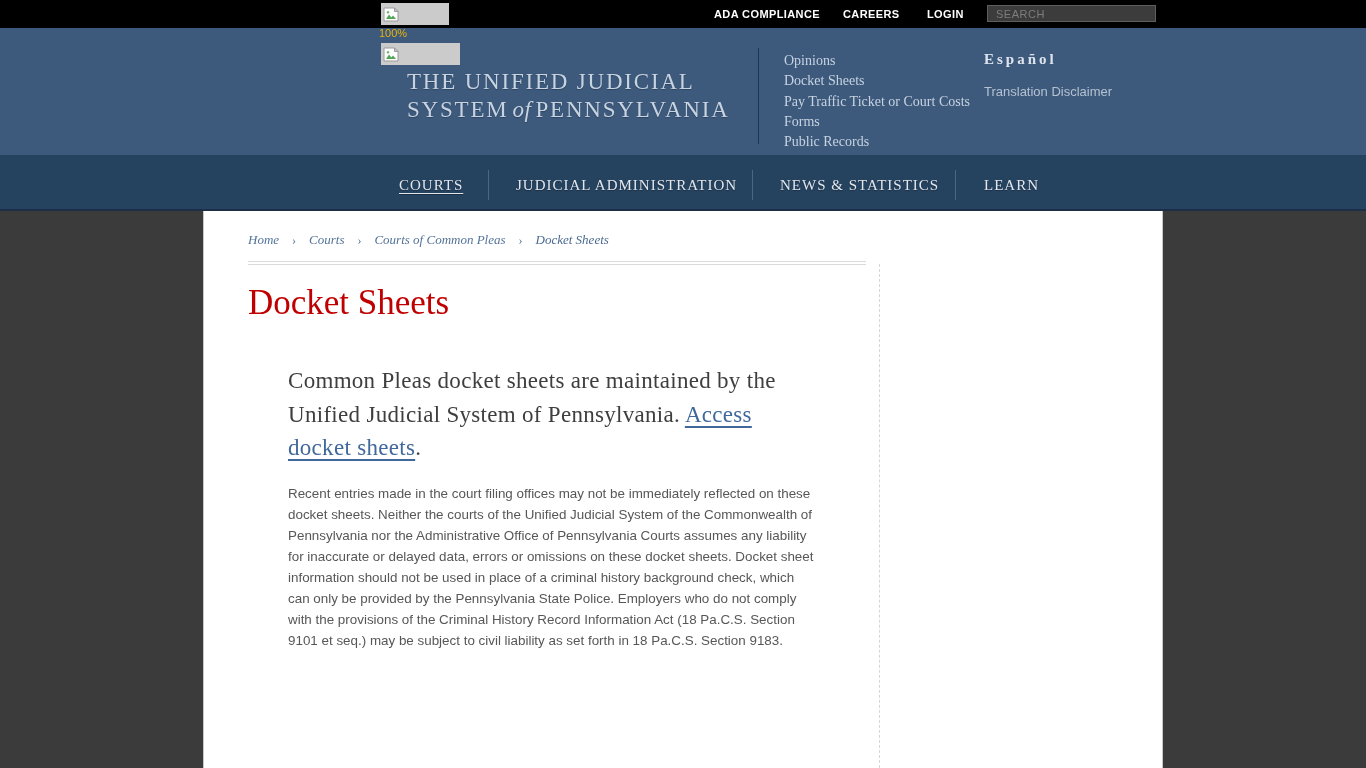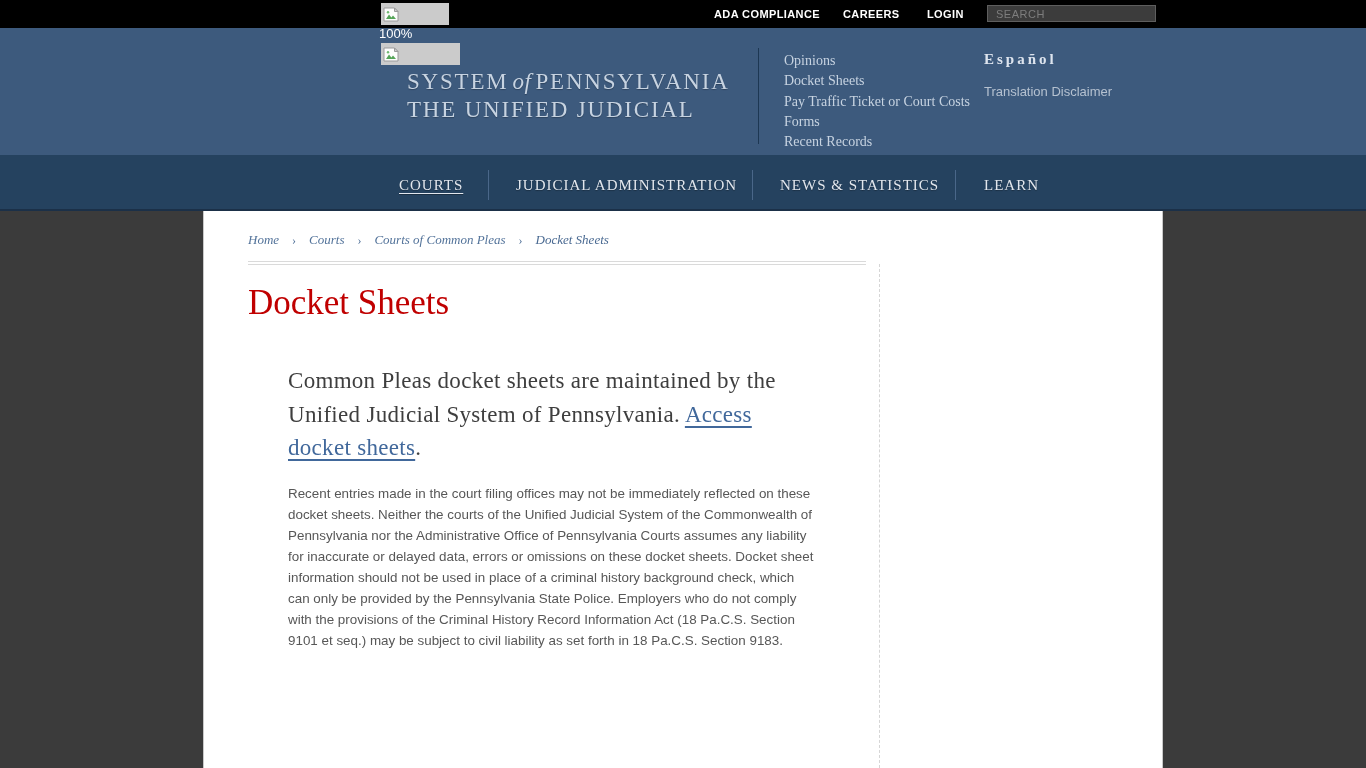--- a/index.html
+++ b/index.html
@@ -13,21 +13,21 @@
   #link-ada { left:714px; }
   #link-careers { left:843px; }
   #link-login { left:927px; }
   #search-box { position:absolute; left:987px; top:5px; width:169px; height:17px; background:#3c3c3c; border:1px solid #5e5e5e; color:#9a9a9a; font-size:11px; padding:0 8px; font-family:"Liberation Sans",sans-serif; }
   #search-box::placeholder { color:#7d7d7d; letter-spacing:.5px; }
 
   
   .img-placeholder { position:absolute; background:#cbcbcb; display:flex; align-items:center; padding-left:2px; }
   #broken-img-1 { left:381px; top:3px; width:68px; height:22px; }
   #broken-img-2 { left:381px; top:15px; width:79px; height:22px; }
-  .zoom-label { position:absolute; left:379px; top:-2px; color:#ffffff; font-size:13px; line-height:15px; }
+  .zoom-label { position:absolute; left:379px; top:-2px; color:#eab308; font-size:11px; line-height:15px; }
 
   
   #header { position:absolute; left:0; top:28px; width:1366px; height:127px; background:var(--header_bg,#3d5a7d); }
   #site-title { position:absolute; left:407px; top:40px; font-family:"Liberation Serif","DejaVu Serif",serif; color:var(--header_text,#c7d3e1); font-size:23px; line-height:28px; letter-spacing:1.8px; text-shadow:0 1px 1px rgba(0,0,0,.25); }
   #site-title .of { font-style:italic; letter-spacing:.5px; margin:0 4px; }
   #header-divider { position:absolute; left:758px; top:20px; width:1px; height:96px; background:#1d3753; }
   #quick-links { position:absolute; left:784px; top:22px; list-style:none; }
   #quick-links li { line-height:19.3px; }
   #quick-links a { font-family:"Liberation Serif","DejaVu Serif",serif; font-size:14px; color:var(--header_text,#c7d3e1); text-decoration:none; }
   #espanol { position:absolute; left:984px; top:23px; font-family:"Liberation Serif","DejaVu Serif",serif; font-weight:bold; font-size:15px; letter-spacing:3px; color:#dde4ee; text-decoration:none; }
@@ -81,30 +81,30 @@
     <div class="zoom-label">100%</div>
     <div class="img-placeholder" id="broken-img-2">
       <svg width="16" height="15" viewBox="0 0 16 15">
         <path d="M1 1h10.5l3.5 3.5V14H1z" fill="#fdfdfd" stroke="#9b9b9b"></path>
         <path d="M11.5 1l3.5 3.5h-3.5z" fill="#d2d2d2" stroke="#9b9b9b"></path>
         <path d="M3 12l3-4.5 2.4 3 1.6-2 3 3.5z" fill="#55a558"></path>
         <circle cx="5" cy="5.2" r="1.2" fill="#6fba72"></circle>
       </svg>
     </div>
     <div id="site-title">
+      <div>THE UNIFIED JUDICIAL</div>
       <div><span>SYSTEM</span><span class="of">of</span><span>PENNSYLVANIA</span></div>
-      <div>THE UNIFIED JUDICIAL</div>
     </div>
     <div id="header-divider"></div>
     <ul id="quick-links">
       <li><a href="#">Opinions</a></li>
       <li><a href="#">Docket Sheets</a></li>
       <li><a href="#">Pay Traffic Ticket or Court Costs</a></li>
       <li><a href="#">Forms</a></li>
-      <li><a href="#">Recent Records</a></li>
+      <li><a href="#">Public Records</a></li>
     </ul>
     <a id="espanol" href="#">Español</a>
     <a id="translation" href="#">Translation Disclaimer</a>
   </div>
 
   <div id="nav">
     <a class="nav-item active" id="nav-courts" href="#">COURTS</a>
     <div class="nav-sep" id="nav-sep-1"></div>
     <a class="nav-item" id="nav-judadmin" href="#">JUDICIAL ADMINISTRATION</a>
     <div class="nav-sep" id="nav-sep-2"></div>

